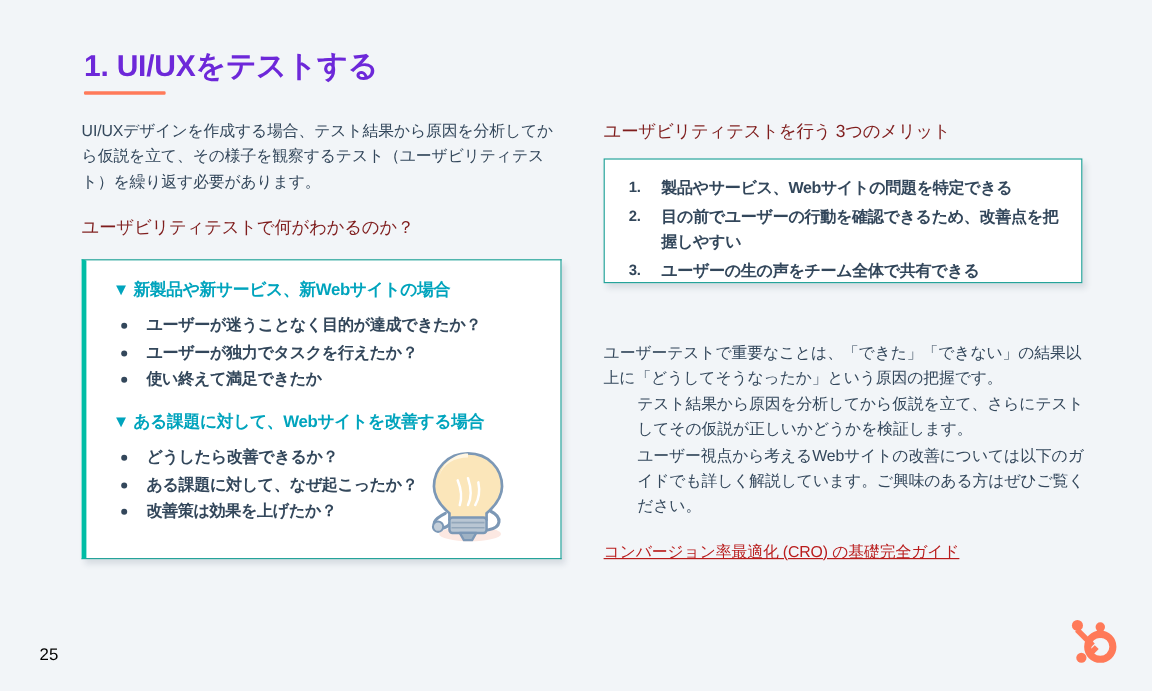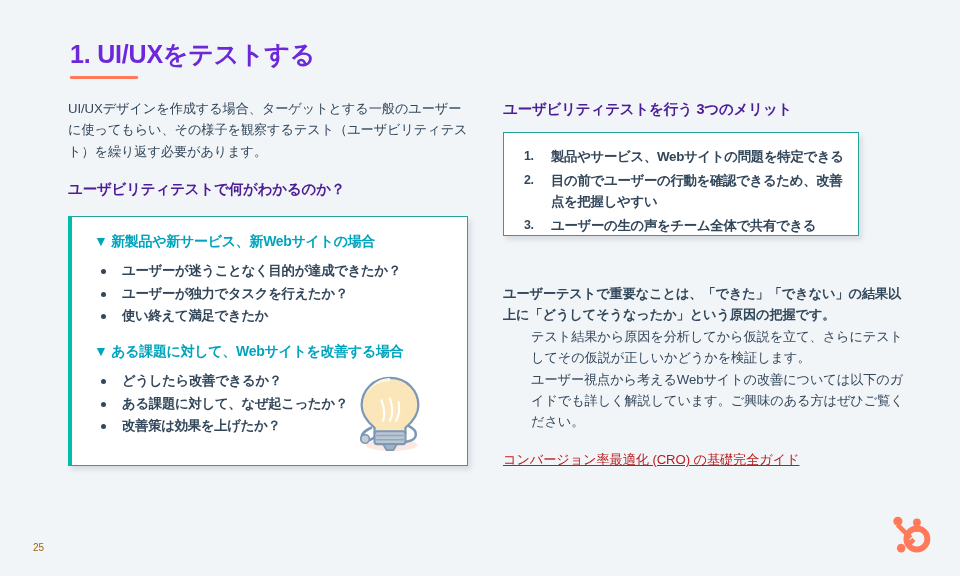--- a/index.html
+++ b/index.html
@@ -49,26 +49,26 @@
   .col-left  { position: absolute; left: 68px;  top: 98px; width: 400px; }
   .col-right { position: absolute; left: 503px; top: 100px; width: 405px; }
 
   
   .body-text {
     font-size: 13.2px;
     line-height: 1.62;
     color: #33475B;
     letter-spacing: -0.1px;
   }
-  .body-text.bold { font-weight: bold; margin-top: 47px; }
+  .body-text.bold { font-weight: normal; margin-top: 47px; }
 
   .sub-heading {
     font-size: 14.5px;
-    font-weight: bold;
-    color: #4c1d95;
+    font-weight: normal;
+    color: #7f1d1d;
     letter-spacing: -0.2px;
     white-space: nowrap;
   }
 
   
   .card {
     background: #FFFFFF;
     border: 1.5px solid #25A39A;
     box-shadow: 3px 4px 5px rgba(51, 71, 91, 0.14);
     position: relative;
@@ -157,42 +157,42 @@
     text-decoration: underline;
     letter-spacing: -0.1px;
     cursor: pointer;
   }
 
   
   .page-number {
     position: absolute;
     left: 33px;
     bottom: 23px;
-    font-size: 10px;
-    color: #a16207;
+    font-size: 14px;
+    color: #000000;
   }
   .brand-logo {
     position: absolute;
     right: 28px;
     bottom: 20px;
     width: 42px;
     height: 42px;
   }
 </style>
 </head>
 <body>
 
 <div class="slide">
 
   <div class="page-title">1. UI/UXをテストする</div>
   <div class="title-rule"></div>
 
   <div class="col-left">
 
-    <div class="body-text">UI/UXデザインを作成する場合、ターゲットとする一般のユーザーに使ってもらい、その様子を観察するテスト（ユーザビリティテスト）を繰り返す必要があります。</div>
+    <div class="body-text">UI/UXデザインを作成する場合、テスト結果から原因を分析してから仮説を立て、その様子を観察するテスト（ユーザビリティテスト）を繰り返す必要があります。</div>
 
     <div class="sub-heading" style="margin-top:18px;">ユーザビリティテストで何がわかるのか？</div>
 
     <div class="card accent-left" style="margin-top:17px; width:400px; height:250px;">
       <div class="card-inner">
 
         <div class="teal-heading">▼ 新製品や新サービス、新Webサイトの場合</div>
 
         <ul class="bullets">
           <li>ユーザーが迷うことなく目的が達成できたか？</li>
@@ -224,21 +224,21 @@
         <path d="M34 75 L66 75 M34 80 L66 80" stroke="#93A7BB" stroke-width="1.6"></path>
         <path d="M42 85 L58 85 L54 92 L46 92 Z" fill="#9FB2C4" stroke="#7C98B6" stroke-width="2.2" stroke-linejoin="round"></path>
       </svg>
     </div>
   </div>
 
   <div class="col-right">
 
     <div class="sub-heading rc-heading">ユーザビリティテストを行う 3つのメリット</div>
 
-    <div class="card" style="width:356px; height:104px;">
+    <div class="card" style="width:399px; height:104px;">
       <div class="card-inner" style="padding:14px 14px 14px 10px;">
         <ol class="numbers">
           <li>製品やサービス、Webサイトの問題を特定できる</li>
           <li>目の前でユーザーの行動を確認できるため、改善点を把握しやすい</li>
           <li>ユーザーの生の声をチーム全体で共有できる</li>
         </ol>
       </div>
     </div>
 
     <div class="body-text bold rc-paragraph">ユーザーテストで重要なことは、「できた」「できない」の結果以上に「どうしてそうなったか」という原因の把握です。</div>

